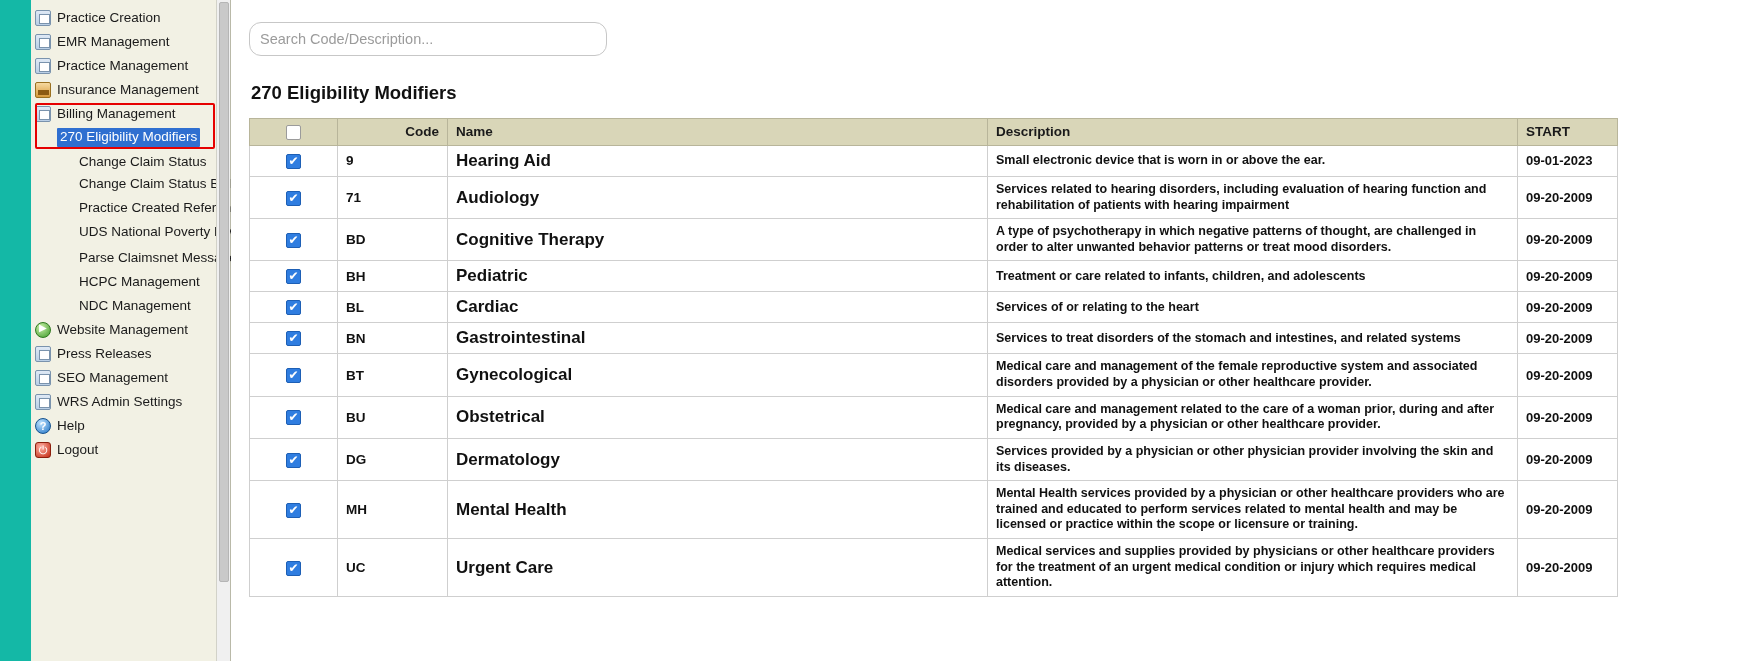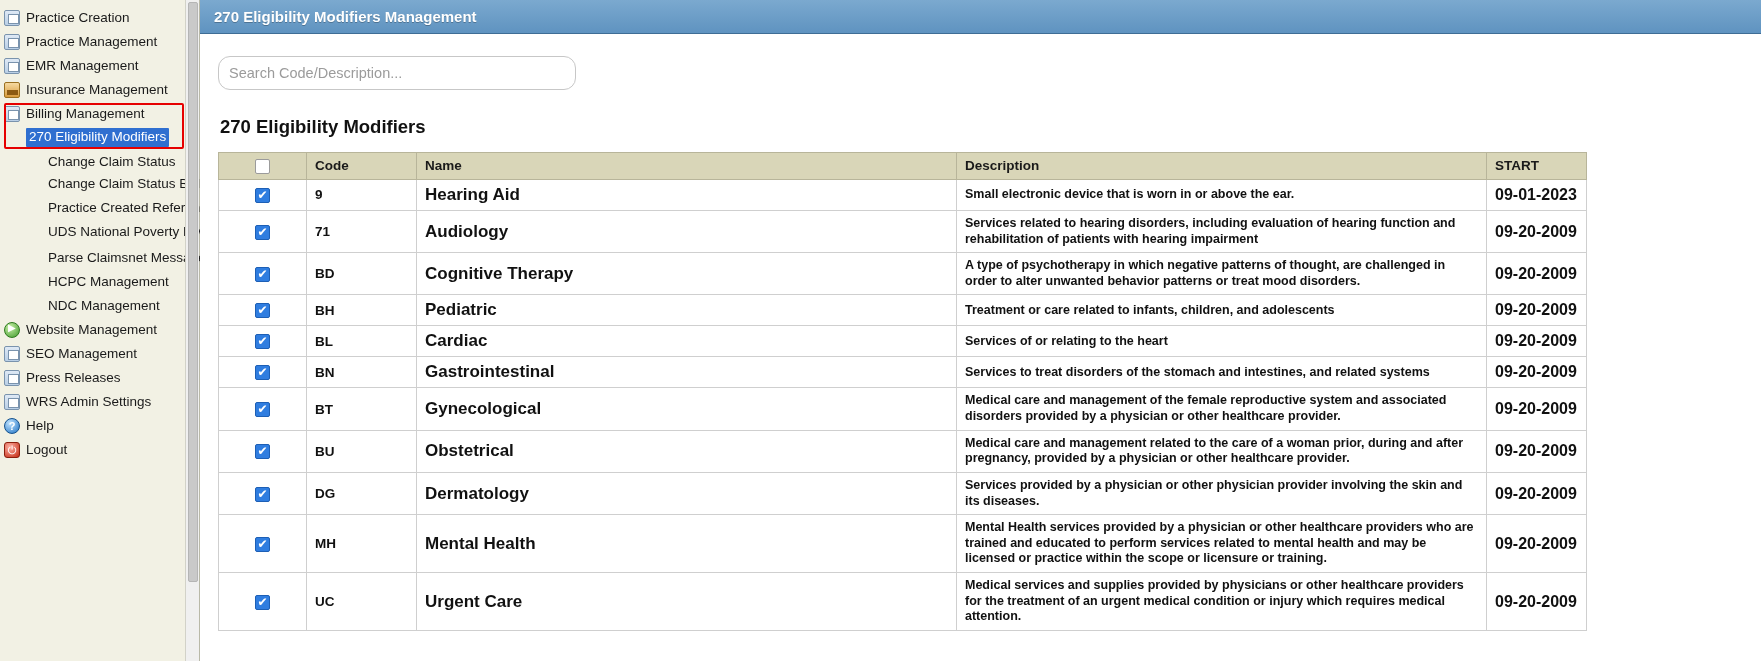--- a/index.html
+++ b/index.html
@@ -8,20 +8,21 @@
     width: 1761px; height: 661px;
     overflow: hidden;
     font-family: "Liberation Sans", sans-serif;
     background: #ffffff;
   }
   .app {
     position: relative;
     width: 1761px; height: 661px;
     display: flex;
     background: #14b8a6;
+    padding-left: 31px;
   }
 
   
   .sidebar {
     width: 200px;
     flex: 0 0 200px;
     background: #f2f1e4;
     border-right: 1px solid #b9b9a8;
     position: relative;
     padding-top: 6px;
@@ -198,36 +199,36 @@
     background: #d9d6b8;
     border: 1px solid #b8b59a;
     font-size: 13.5px;
     font-weight: bold;
     color: #1a1a1a;
     text-align: left;
     padding: 5px 8px;
     height: 26px;
   }
   table.grid th.c-check { width: 88px; text-align: center; }
-  table.grid th.c-code { width: 110px; text-align: left; }
+  table.grid th.c-code { width: 110px; text-align: right; }
   table.grid th.c-name { width: 540px; }
   table.grid th.c-desc { width: 530px; }
   table.grid th.c-start { width: 100px; margin-left: 16px; }
 
   table.grid td {
     border: 1px solid #cfcfcf;
     padding: 5px 8px;
     vertical-align: middle;
     color: #111;
   }
   td.c-check { text-align: center; }
   td.c-code  { font-weight: bold; font-size: 13.5px; }
   td.c-name  { font-weight: bold; font-size: 17px; }
   td.c-desc  { font-weight: bold; font-size: 12.5px; line-height: 1.25; }
-  td.c-start { font-weight: bold; font-size: 16px; white-space: nowrap; }
+  td.c-start { font-weight: bold; font-size: 13px; white-space: nowrap; }
 
   input.cb {
     -webkit-appearance: none;
     appearance: none;
     width: 15px; height: 15px;
     border: 1px solid #9b9b9b;
     background: #fff;
     border-radius: 2px;
     vertical-align: middle;
     position: relative;
@@ -253,25 +254,25 @@
 <div class="app">
 
   <div class="sidebar">
     <div id="nav-list">
         <div class="nav-item">
           <span class="ic ic-win"></span>
           <span class="nav-label">Practice Creation</span>
         </div>
         <div class="nav-item">
           <span class="ic ic-win"></span>
+          <span class="nav-label">EMR Management</span>
+        </div>
+        <div class="nav-item">
+          <span class="ic ic-win"></span>
           <span class="nav-label">Practice Management</span>
-        </div>
-        <div class="nav-item">
-          <span class="ic ic-win"></span>
-          <span class="nav-label">EMR Management</span>
         </div>
         <div class="nav-item">
           <span class="ic ic-ins"></span>
           <span class="nav-label">Insurance Management</span>
         </div>
         <div class="nav-item">
           <span class="ic ic-win"></span>
           <span class="nav-label">Billing Management</span>
         </div>
         <div class="nav-item multiline">
@@ -305,25 +306,25 @@
         <div class="nav-item child">
           <span class="ic ic-blank"></span>
           <span class="nav-label">NDC Management</span>
         </div>
         <div class="nav-item">
           <span class="ic ic-green"></span>
           <span class="nav-label">Website Management</span>
         </div>
         <div class="nav-item">
           <span class="ic ic-win"></span>
+          <span class="nav-label">Press Releases</span>
+        </div>
+        <div class="nav-item">
+          <span class="ic ic-win"></span>
           <span class="nav-label">SEO Management</span>
-        </div>
-        <div class="nav-item">
-          <span class="ic ic-win"></span>
-          <span class="nav-label">Press Releases</span>
         </div>
         <div class="nav-item">
           <span class="ic ic-win"></span>
           <span class="nav-label">WRS Admin Settings</span>
         </div>
         <div class="nav-item">
           <span class="ic ic-help">?</span>
           <span class="nav-label">Help</span>
         </div>
         <div class="nav-item">
@@ -331,23 +332,20 @@
           <span class="nav-label">Logout</span>
         </div>
       </div>
     <div class="highlight-box"></div>
     <div class="sidebar-scroll">
       <div class="thumb"></div>
     </div>
   </div>
 
   <div class="main">
-    <div class="titlebar">
-      <span>270 Eligibility Modifiers Management</span>
-    </div>
 
     <div class="content">
       <input class="search-input" type="text" placeholder="Search Code/Description..." value="" style="">
 
       <div class="page-title">270 Eligibility Modifiers</div>
 
       <table class="grid">
         <thead>
           <tr>
             <th class="c-check">

